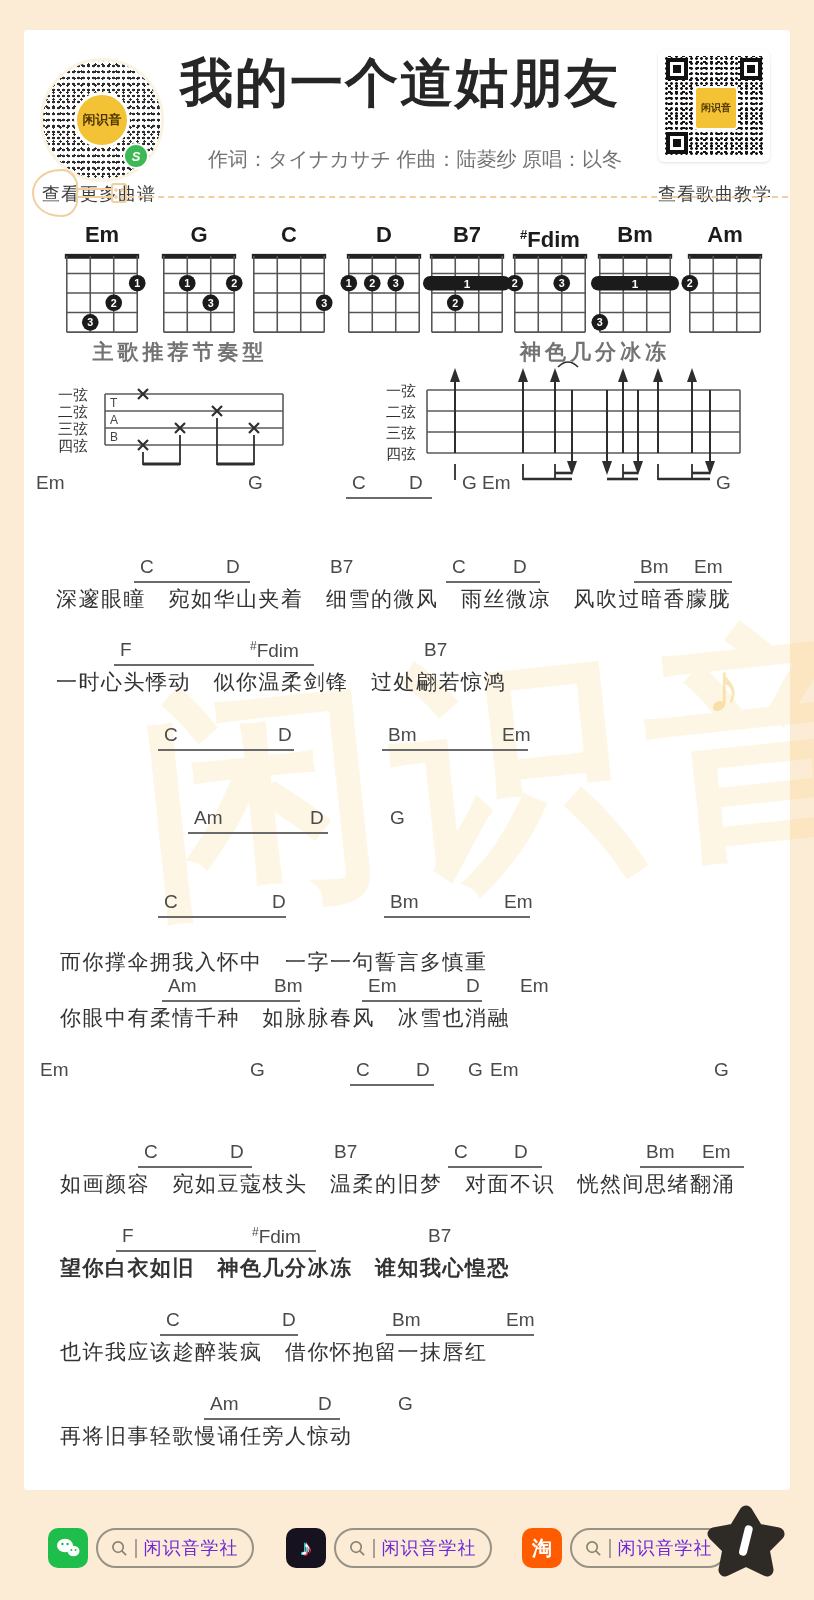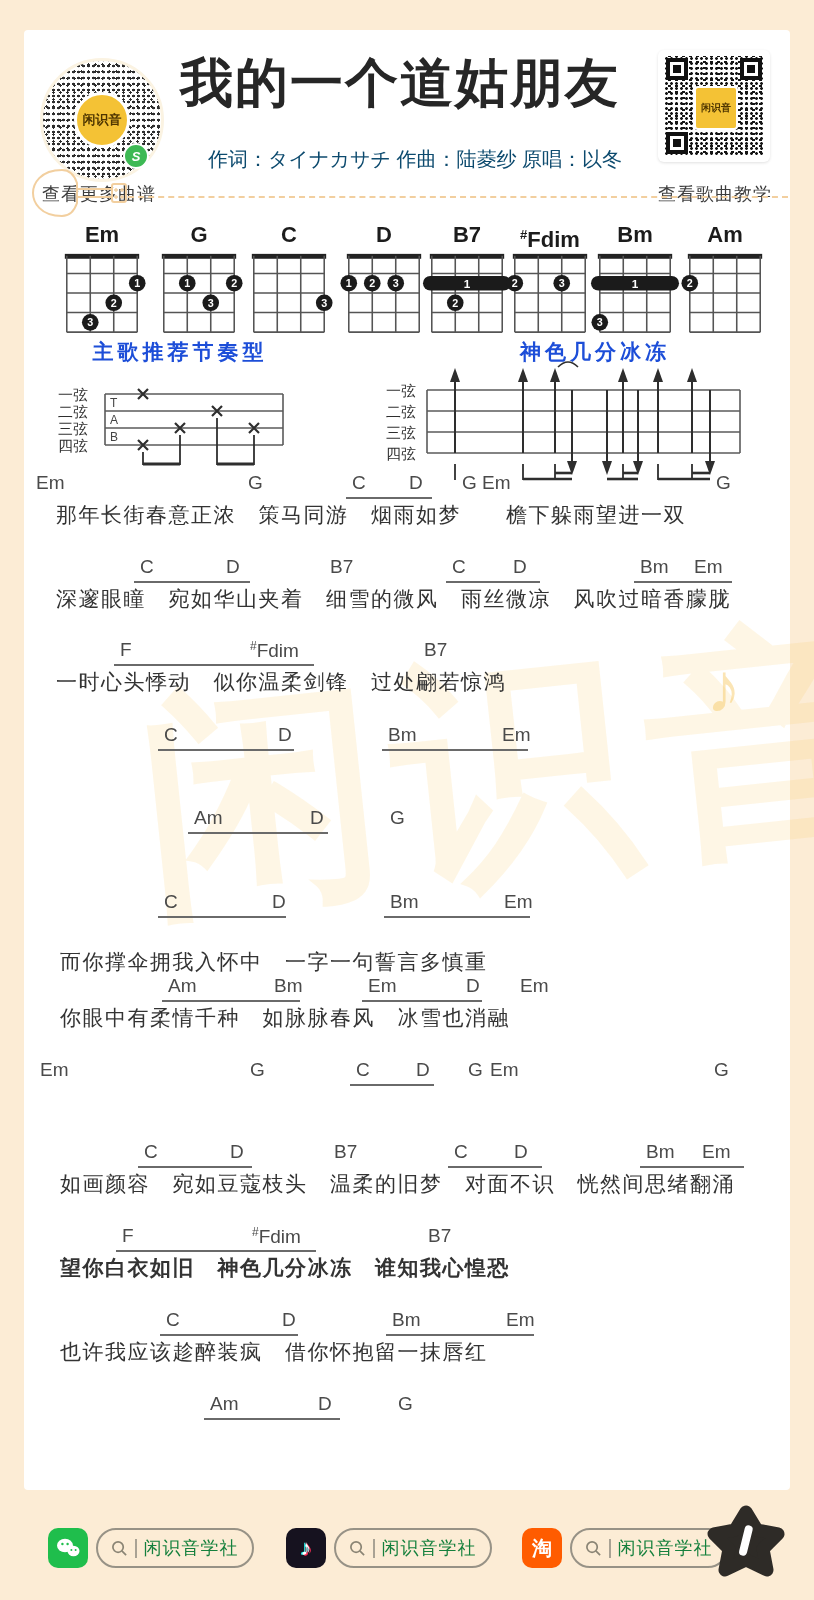--- a/index.html
+++ b/index.html
@@ -12,21 +12,21 @@
              color:rgba(246,197,92,0.16);transform:rotate(-6deg);letter-spacing:14px;
              white-space:nowrap;z-index:1;pointer-events:none;}
   .wm-note{position:absolute;left:706px;top:648px;font-size:70px;color:rgba(246,197,92,0.45);z-index:1;}
   .z{z-index:2;}
   
   .page-title{position:absolute;left:150px;top:48px;width:500px;text-align:center;
               font-size:53px;font-weight:800;color:#262626;letter-spacing:2px;z-index:2;}
   .key-line{position:absolute;left:150px;top:118px;width:530px;text-align:center;
             font-size:20px;color:#4a4a4a;z-index:2;}
   .credits{position:absolute;left:130px;top:146px;width:570px;text-align:center;
-           font-size:20px;color:#0c4a6e;z-index:2;}
+           font-size:20px;color:#737373;z-index:2;}
   
   .qr-circle{position:absolute;left:40px;top:58px;width:118px;height:118px;border-radius:50%;z-index:2;
      background-image:radial-gradient(#2d2d2d 1.1px,transparent 1.3px),radial-gradient(#2d2d2d 1.1px,transparent 1.3px);
      background-size:7px 7px,5px 6px;background-position:0 0,3px 2px;border:3px solid #fbf3e2;}
   .qr-circle-center{position:absolute;left:31px;top:31px;width:50px;height:50px;border-radius:50%;
      background:#f4c235;border:3px solid #fff;display:flex;align-items:center;justify-content:center;
      font-size:13px;font-weight:bold;color:#4f3600;}
   .qr-green-badge{position:absolute;left:80px;top:82px;width:22px;height:22px;border-radius:50%;
      background:#3db954;border:2px solid #fff;color:#fff;font-size:13px;font-weight:bold;
      display:flex;align-items:center;justify-content:center;font-style:italic;}
@@ -41,36 +41,36 @@
      border:2px solid #fff;border-radius:4px;display:flex;align-items:center;justify-content:center;
      font-size:10px;font-weight:bold;color:#4f3600;}
   .qr-label{position:absolute;font-size:18px;color:#3d3d3d;z-index:2;letter-spacing:1px;}
   
   .divider-dash{position:absolute;left:128px;top:196px;width:660px;border-top:2px dashed #f2cf9f;z-index:2;}
   
   .chord-diagram{position:absolute;width:100px;text-align:center;z-index:2;}
   .chord-name{font-size:22px;font-weight:bold;color:#1c1c1c;height:26px;line-height:26px;}
   .chord-name sup{font-size:13px;}
   
-  .section-title{position:absolute;font-size:21px;font-weight:bold;color:#1d4ed8;letter-spacing:4px;text-align:center;z-index:2;}
+  .section-title{position:absolute;font-size:21px;font-weight:bold;color:#737373;letter-spacing:4px;text-align:center;z-index:2;}
   .string-label{position:absolute;font-size:15px;color:#2e2e2e;z-index:2;}
   .tab-letter{position:absolute;font-size:12px;color:#444;z-index:2;}
   
   .line{position:absolute;left:0;width:814px;height:62px;z-index:2;}
   .chord-chip{position:absolute;top:0;font-size:19px;color:#4a4a4a;white-space:nowrap;}
   .chord-chip sup{font-size:12px;}
   .chord-ul{position:absolute;top:25px;height:0;border-bottom:2px solid #6a6a6a;}
   .lyric{position:absolute;top:29px;font-size:21px;color:#333;letter-spacing:1.5px;white-space:nowrap;}
   
   .footer-icon{position:absolute;top:1528px;width:40px;height:40px;border-radius:10px;z-index:2;
      display:flex;align-items:center;justify-content:center;}
   .pill{position:absolute;top:1528px;height:36px;border:2px solid #979286;border-radius:20px;z-index:2;
      display:flex;align-items:center;gap:7px;padding:0 13px;}
   .pill-divider{width:1.5px;height:19px;background:#a9a294;}
-  .pill-text{font-size:18px;color:#15803d;letter-spacing:1px;}
+  .pill-text{font-size:18px;color:#6d28d9;letter-spacing:1px;}
   .star-logo{position:absolute;left:706px;top:1500px;z-index:2;}
   svg{display:block;}
   .rhythm-svg{position:absolute;z-index:2;}
 </style>
 </head>
 <body>
 
 <div id="canvas">
 
   <div class="card"></div>
@@ -368,21 +368,20 @@
   <div>
       <div class="line" style="top: 472px;">
         <div class="chord-chip" style="left: 36px;">Em</div>
         <div class="chord-chip" style="left: 248px;">G</div>
         <div class="chord-chip" style="left: 352px;">C</div>
         <div class="chord-chip" style="left: 409px;">D</div>
         <div class="chord-chip" style="left: 462px;">G</div>
         <div class="chord-chip" style="left: 482px;">Em</div>
         <div class="chord-chip" style="left: 716px;">G</div>
         <div class="chord-ul" style="left: 346px; width: 86px;"></div>
-        <div class="lyric" style="left: 56px;">那年长街春意正浓　策马同游　烟雨如梦　　檐下躲雨望进一双</div>
       </div>
       <div class="line" style="top: 556px;">
         <div class="chord-chip" style="left: 140px;">C</div>
         <div class="chord-chip" style="left: 226px;">D</div>
         <div class="chord-chip" style="left: 330px;">B7</div>
         <div class="chord-chip" style="left: 452px;">C</div>
         <div class="chord-chip" style="left: 513px;">D</div>
         <div class="chord-chip" style="left: 640px;">Bm</div>
         <div class="chord-chip" style="left: 694px;">Em</div>
         <div class="chord-ul" style="left: 134px; width: 116px;"></div>
@@ -467,20 +466,21 @@
         <div class="chord-chip" style="left: 506px;">Em</div>
         <div class="chord-ul" style="left: 160px; width: 138px;"></div>
         <div class="chord-ul" style="left: 386px; width: 148px;"></div>
         <div class="lyric" style="left: 60px;">也许我应该趁醉装疯　借你怀抱留一抹唇红</div>
       </div>
       <div class="line" style="top: 1393px;">
         <div class="chord-chip" style="left: 210px;">Am</div>
         <div class="chord-chip" style="left: 318px;">D</div>
         <div class="chord-chip" style="left: 398px;">G</div>
         <div class="chord-ul" style="left: 204px; width: 136px;"></div>
+        <div class="lyric" style="left: 60px;">再将旧事轻歌慢诵任旁人惊动</div>
       </div>
     </div>
 
   <div>
       <div class="footer-icon" style="left: 48px; background: rgb(31, 190, 76);">
         <svg width="30" height="30" viewBox="0 0 30 30">
           <ellipse cx="12" cy="12.5" rx="8" ry="6.8" fill="#fff"></ellipse>
           <ellipse cx="20.5" cy="18" rx="6" ry="5.2" fill="#fff"></ellipse>
           <circle cx="9.4" cy="11" r="1.2" fill="#1fbe4c"></circle>
           <circle cx="14.6" cy="11" r="1.2" fill="#1fbe4c"></circle>

